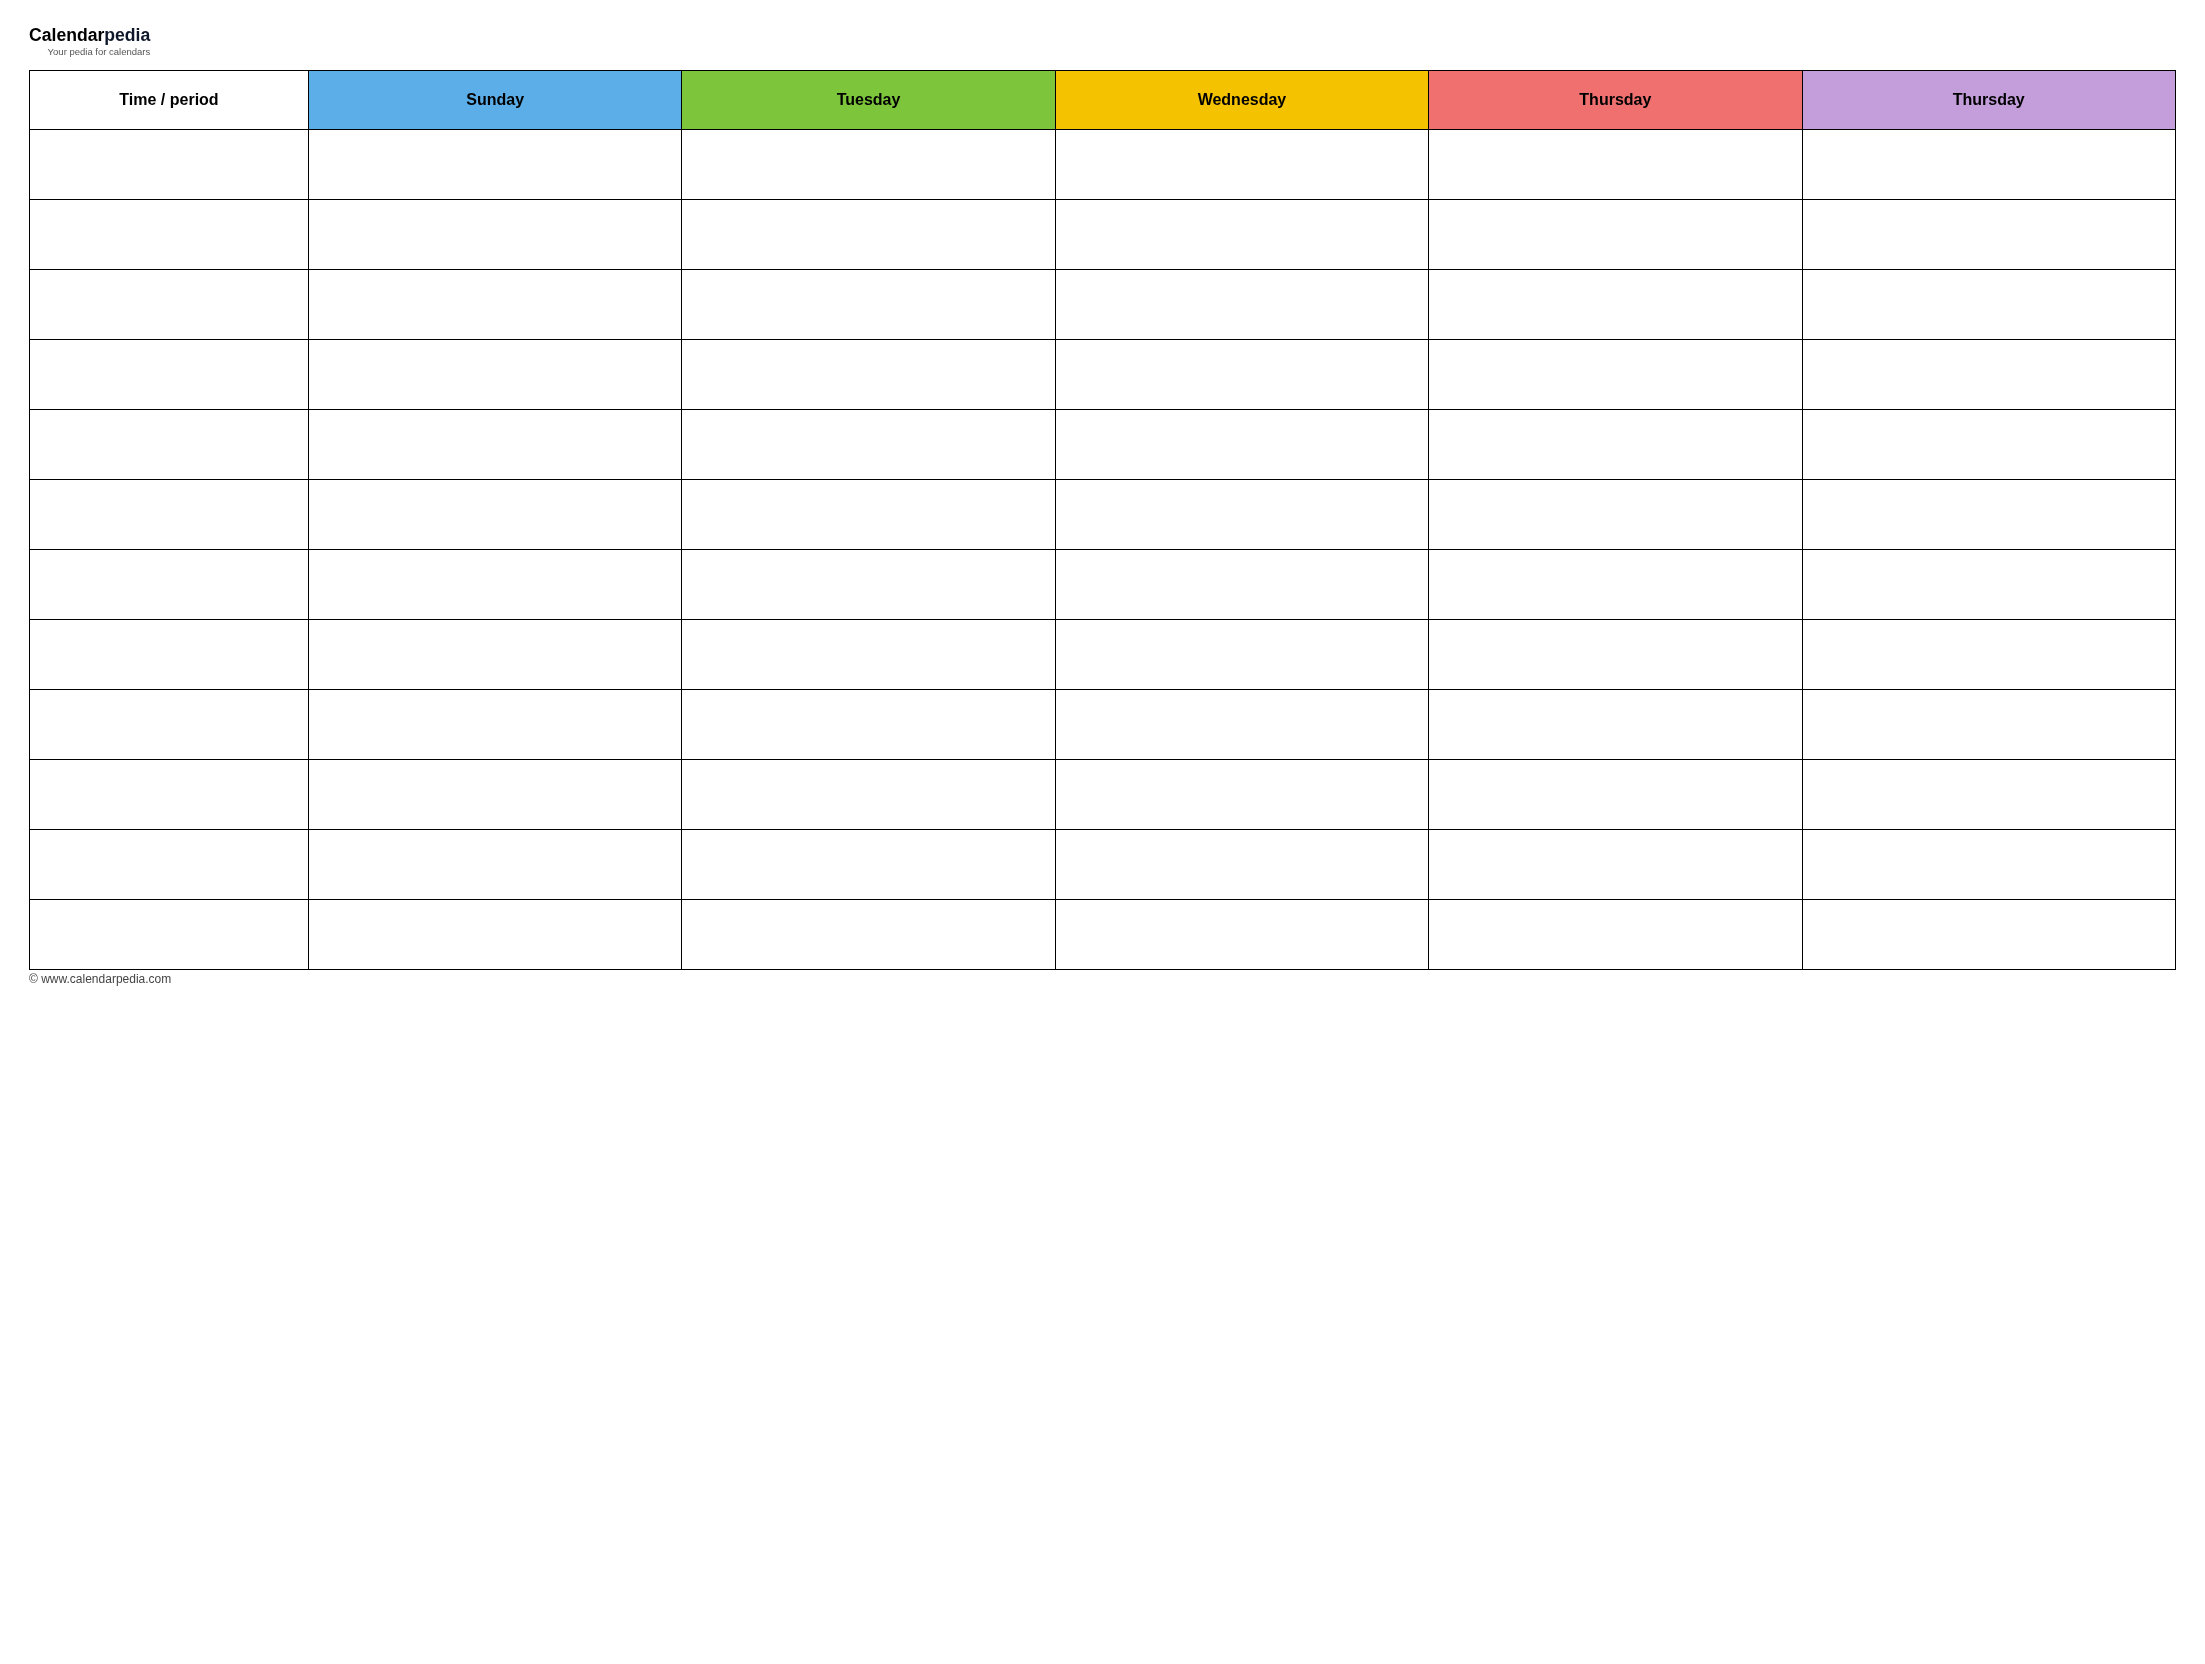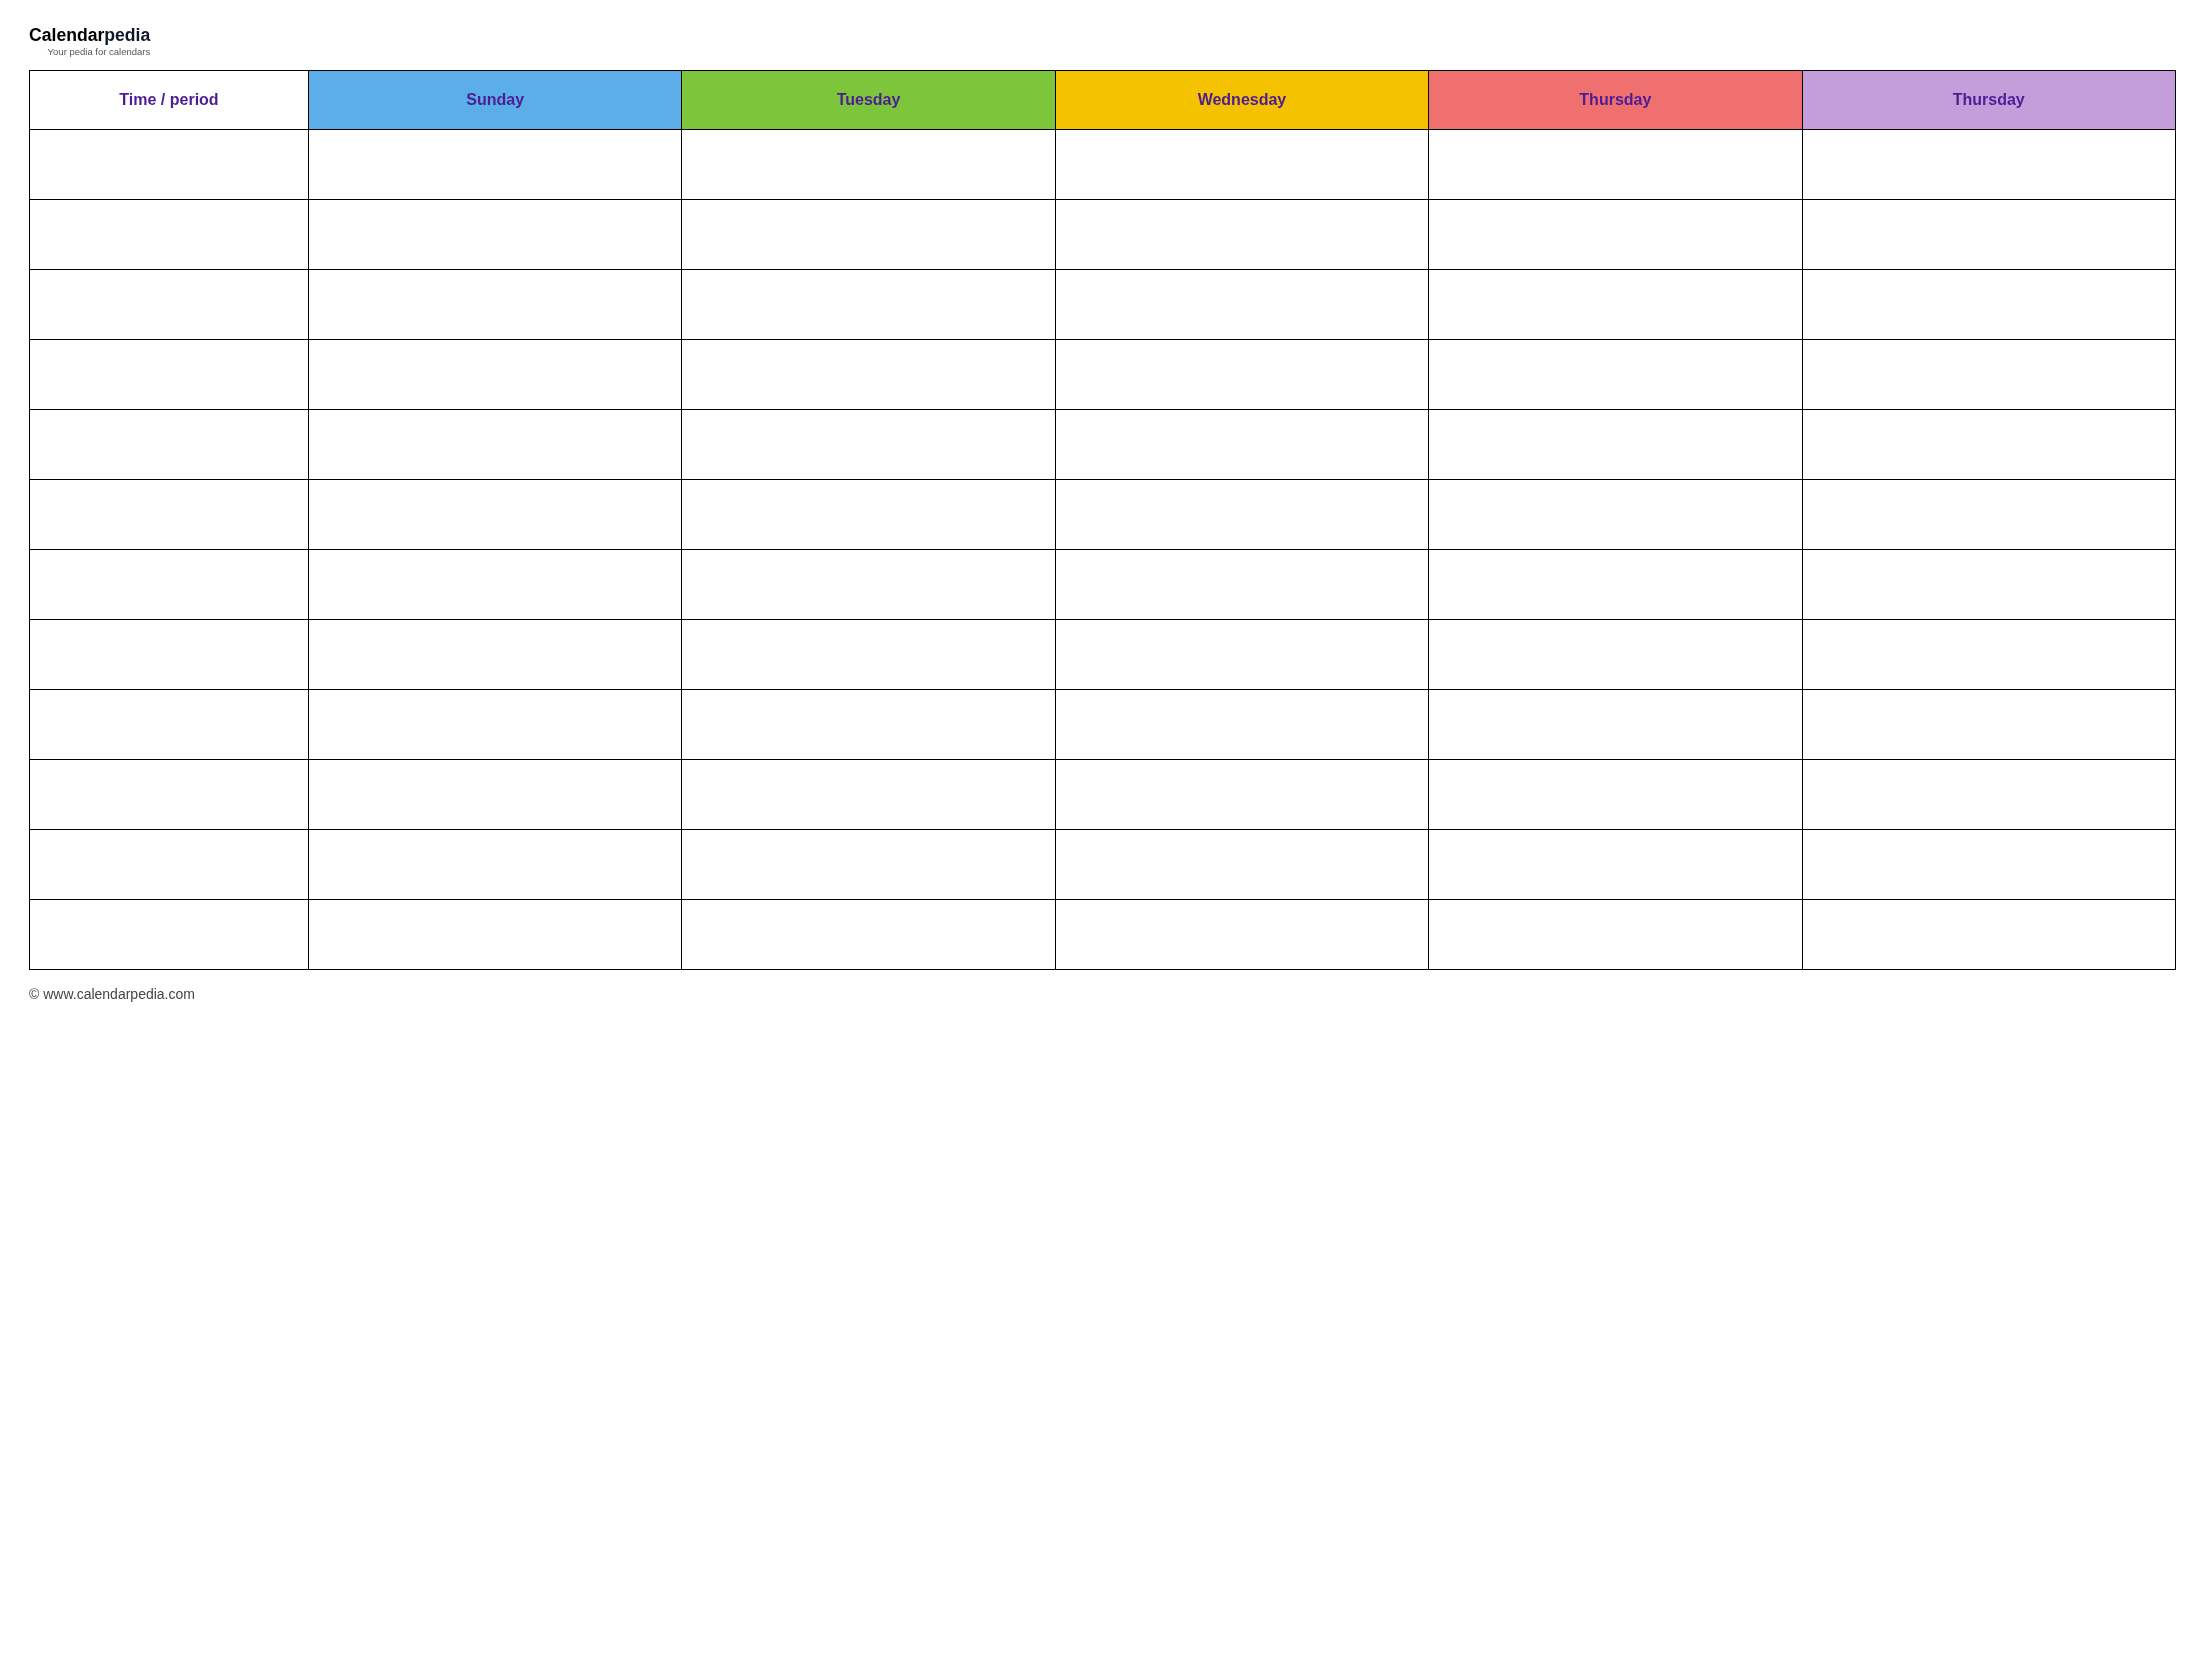--- a/index.html
+++ b/index.html
@@ -78,21 +78,21 @@
       padding: 4.4px 5.9px;
       vertical-align: top;
     }
 
     .schedule-table thead th {
       height: 59px;
       vertical-align: middle;
       text-align: center;
       font-size: 16px;
       font-weight: bold;
-      color: #4c1d95;
+      color: #000000;
     }
 
     .col-time {
       width: 13%;
       background: #ffffff;
     }
 
     .col-monday {
       background: #5baee8;
       width: 17.4%;
@@ -119,22 +119,22 @@
       background: #c39edb;
       width: 17.4%;
     }
 
     .schedule-table tbody td {
       background: #ffffff;
       height: 70px;
     }
 
     .footer {
-      margin-top: 16px;
-      font-size: 14px;
+      margin-top: 2px;
+      font-size: 12px;
       color: #444444;
     }
   </style>
 </head>
 <body>
 
 <div class="header">
   <div class="logo-section">
     <div class="logo-text">
       <span>Calendar</span><span class="pedia" style="color: #0f172a;">pedia</span>

